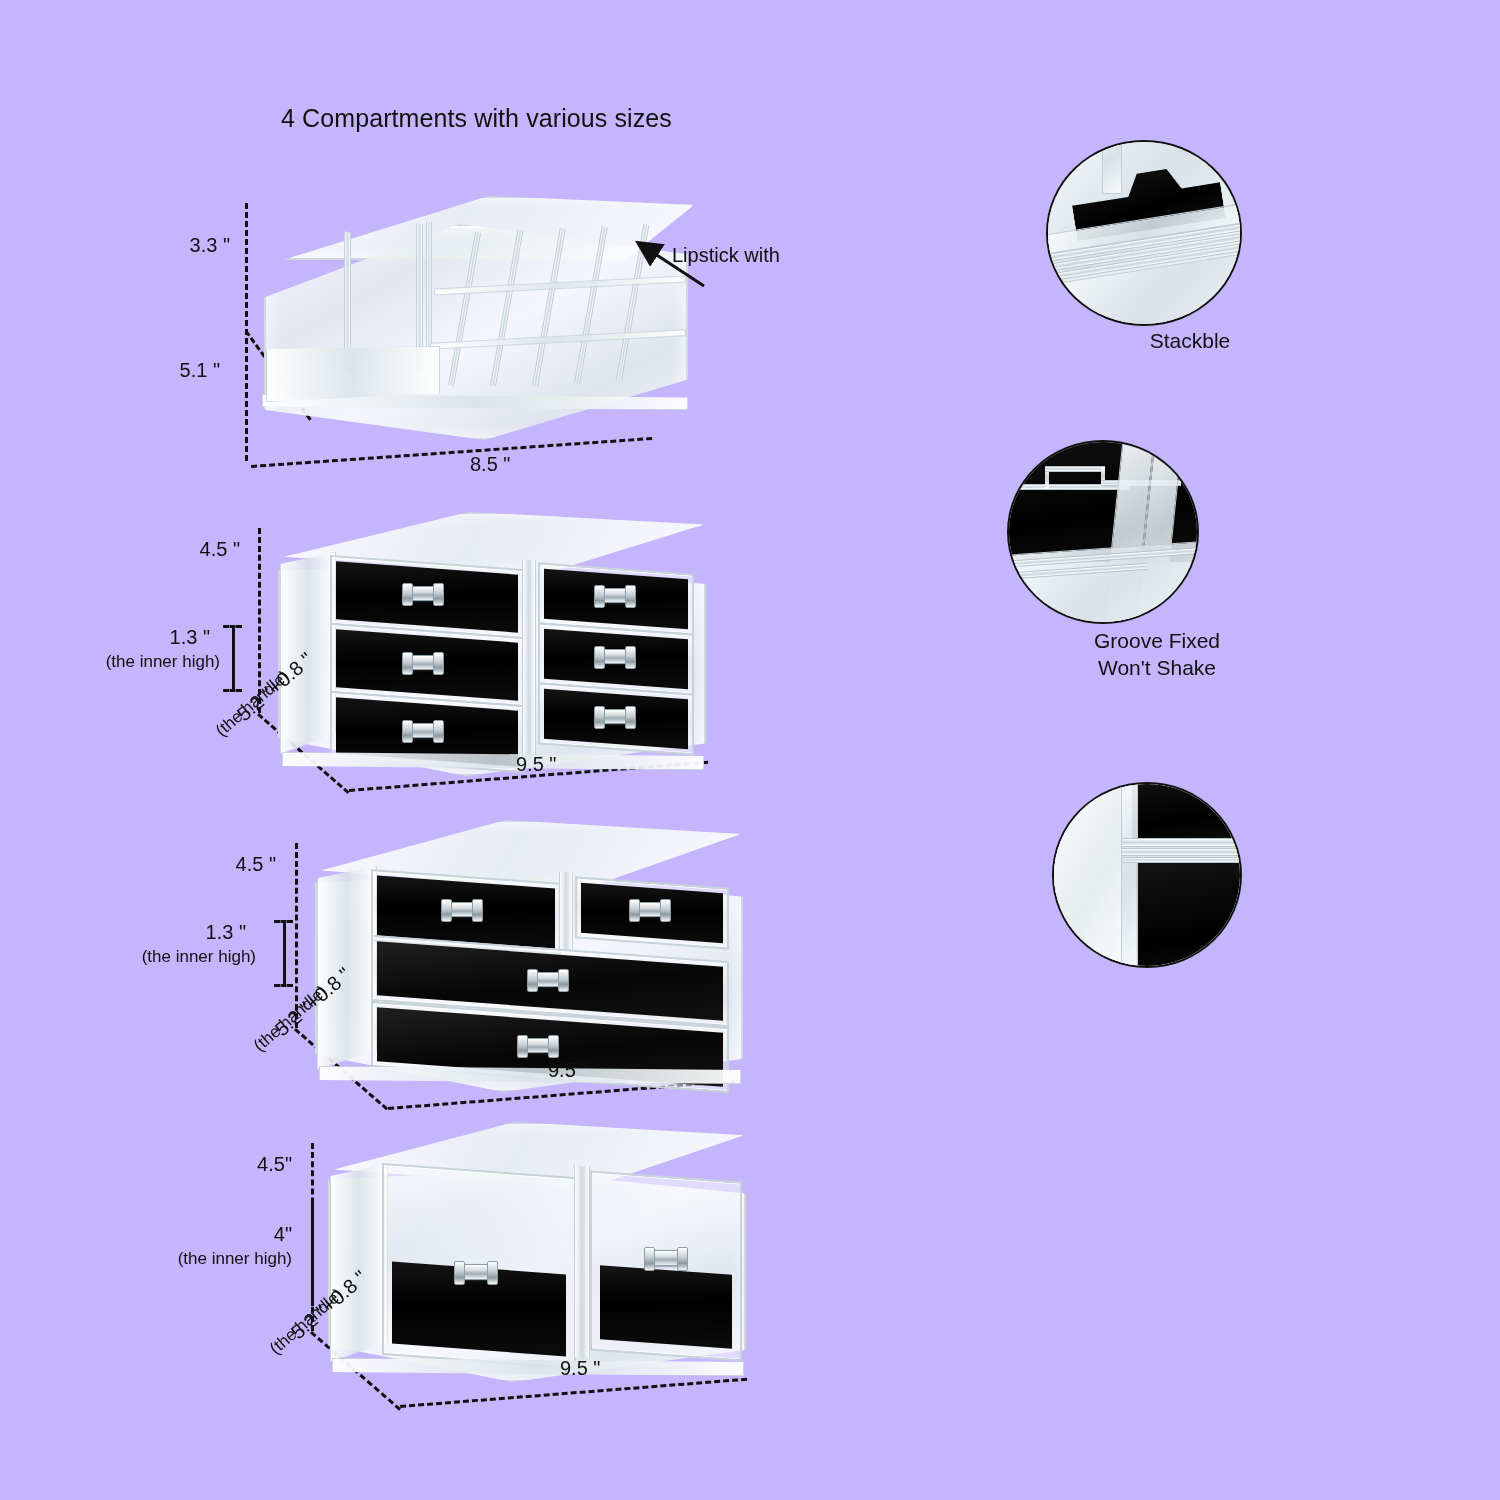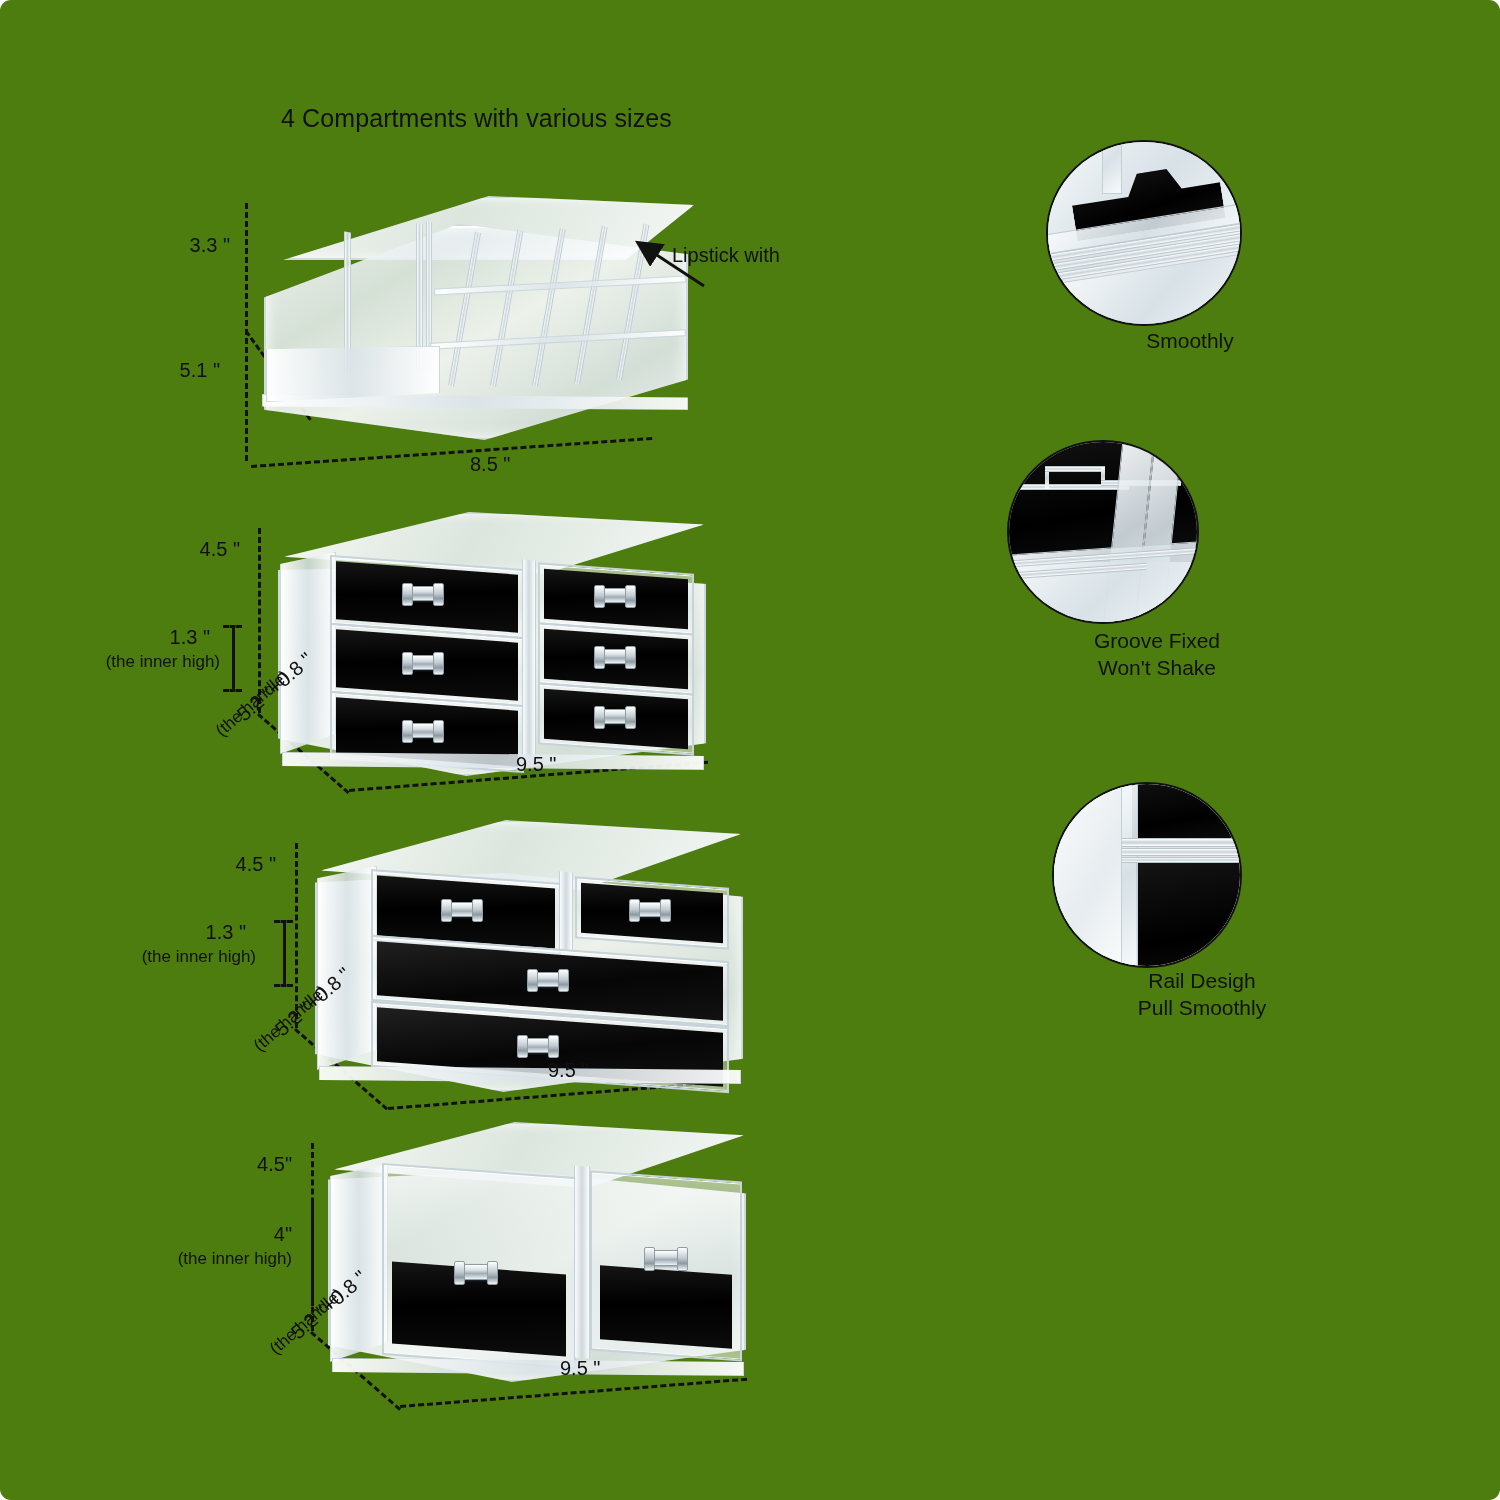--- a/index.html
+++ b/index.html
@@ -11,22 +11,21 @@
     width: 1500px;
     height: 1500px;
     font-family: "Liberation Sans", sans-serif;
     color: #1a1a1a;
     overflow: hidden;
     position: relative;
   }
   .page {
     position: absolute;
     inset: 0;
-    background: #4d7c0f;
-    border-radius: 11px;
+    background: #c4b5fd;
   }
 
   
   .abs { position: absolute; }
 
   
   .headline {
     left: 281px;
     top: 104px;
     font-size: 25px;
@@ -428,21 +427,21 @@
         <div class="fc-clear" style="left:-20px; top:-14px; width:240px; height:130px; transform:rotate(-9deg);"></div>
         <div class="fc-black" style="left:24px; top:28px; width:150px; height:60px; transform:rotate(-9deg); clip-path:polygon(0% 40%,38% 40%,46% 4%,66% 4%,74% 40%,100% 40%,100% 100%,0% 100%);"></div>
         <div class="fc-clear" style="left:-14px; top:76px; width:230px; height:18px; transform:rotate(-9deg);"></div>
         <div class="fc-strip" style="left:-10px; top:96px; width:220px; height:6px; transform:rotate(-9deg);"></div>
         <div class="fc-strip" style="left:-10px; top:106px; width:220px; height:6px; transform:rotate(-9deg);"></div>
         <div class="fc-strip" style="left:-10px; top:116px; width:220px; height:6px; transform:rotate(-9deg);"></div>
         <div class="fc-clear" style="left:-10px; top:126px; width:230px; height:70px; transform:rotate(-9deg);"></div>
         <div class="fc-clear" style="left:54px; top:-20px; width:18px; height:70px;"></div>
       </div>
     </div>
-    <div class="feature-caption" style="left:0; top:188px;">Smoothly</div>
+    <div class="feature-caption" style="left:0; top:188px;">Stackble</div>
   </div>
 
   <div class="feature" style="left:1007px; top:440px; width:300px; height:240px;">
     <div class="feature-circle" style="left:0; top:0; width:188px; height:180px;">
       <div class="fc-inner">
         <div class="fc-black" style="left:-10px; top:-10px; width:200px; height:130px;"></div>
         <div class="fc-strip" style="left:0px; top:42px; width:120px; height:4px;"></div>
         <div class="fc-strip" style="left:36px; top:24px; width:4px; height:22px;"></div>
         <div class="fc-strip" style="left:36px; top:24px; width:60px; height:4px;"></div>
         <div class="fc-strip" style="left:92px; top:24px; width:4px; height:18px;"></div>
@@ -465,18 +464,16 @@
         <div class="fc-black" style="left:78px; top:-10px; width:120px; height:70px;"></div>
         <div class="fc-black" style="left:82px; top:78px; width:120px; height:120px;"></div>
         <div class="fc-clear" style="left:64px; top:-10px; width:18px; height:200px;"></div>
         <div class="fc-strip" style="left:68px; top:54px; width:130px; height:7px;"></div>
         <div class="fc-strip" style="left:68px; top:64px; width:130px; height:6px;"></div>
         <div class="fc-strip" style="left:68px; top:73px; width:130px; height:4px;"></div>
         <div class="fc-clear" style="left:-10px; top:-10px; width:76px; height:200px;
                                      background:linear-gradient(120deg,#ffffff,#e6ecef 60%,#fbfdfd);"></div>
       </div>
     </div>
-    <div class="feature-caption" style="left:0; top:186px;">Rail Desigh
-Pull Smoothly</div>
   </div>
 
 
 </div>
 
 </body></html>

